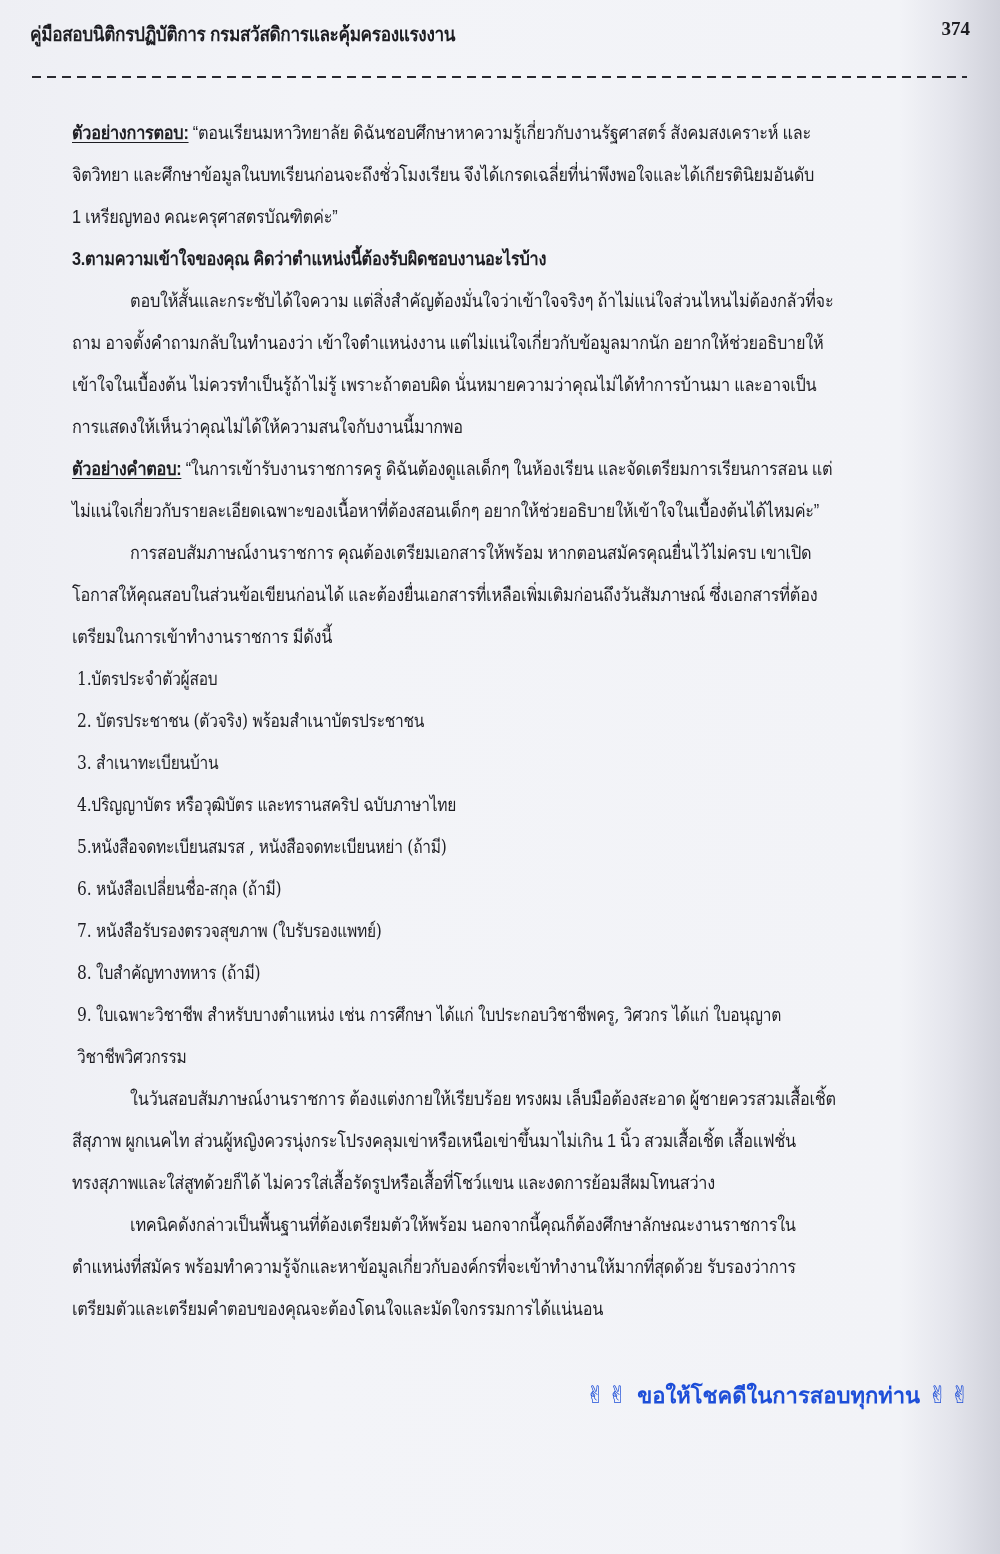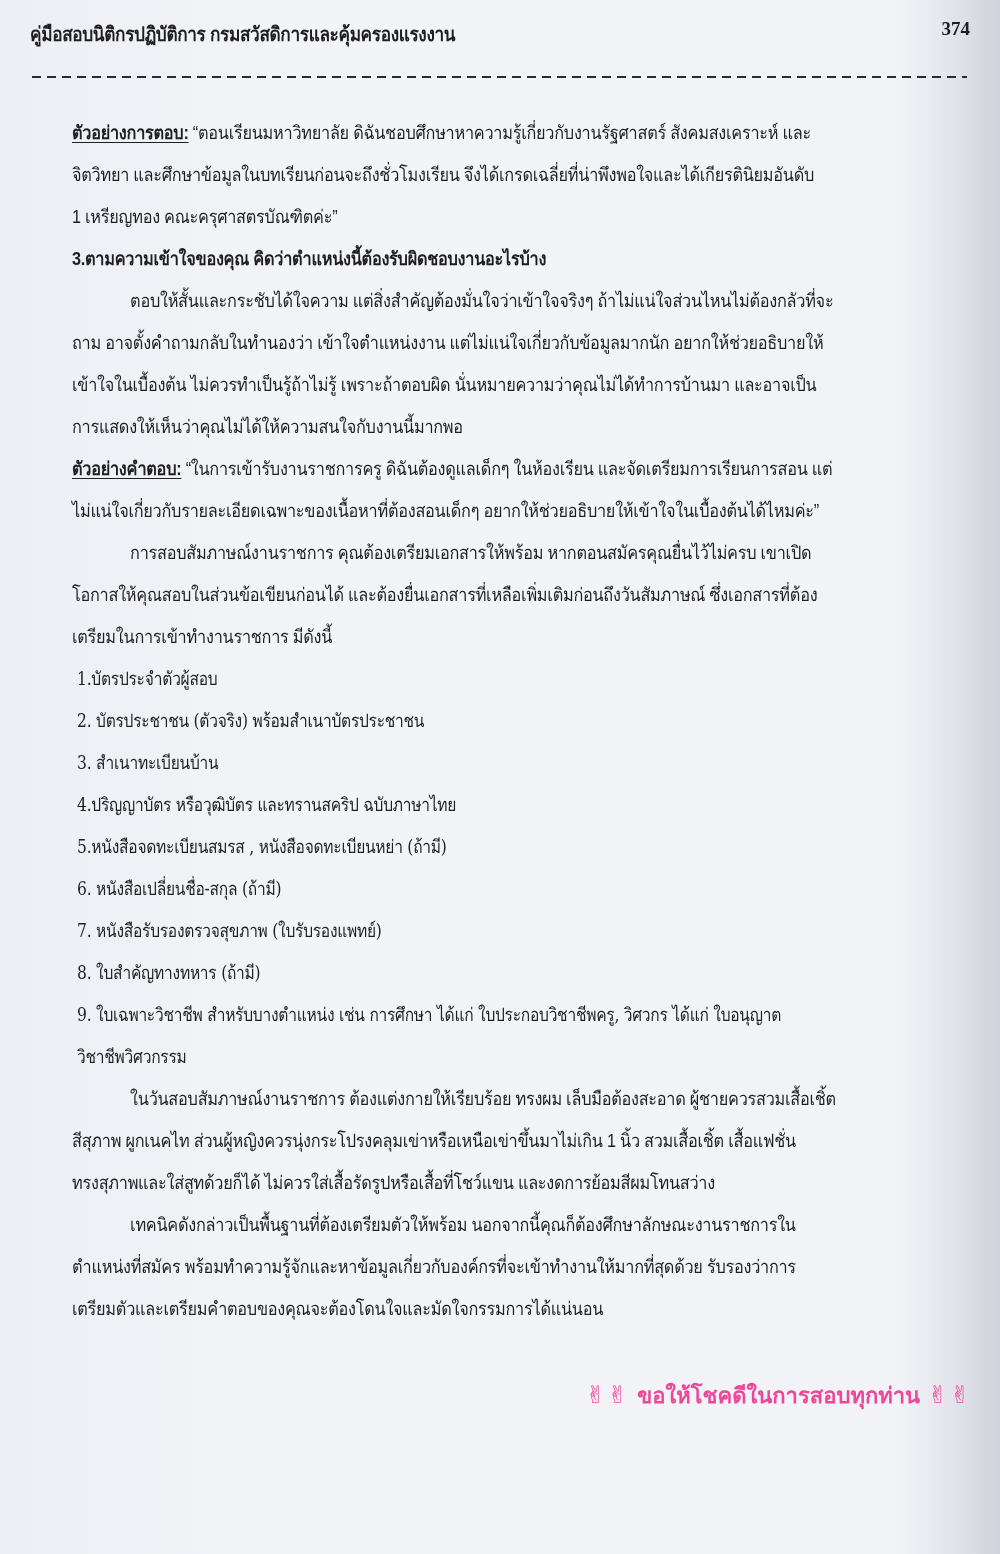--- a/index.html
+++ b/index.html
@@ -74,21 +74,21 @@
     }
     .bold { font-weight: bold; }
     .closing {
       position: absolute;
       right: 28px;
       top: 1378px;
       font-family: "DejaVu Sans", sans-serif;
       font-weight: bold;
       font-size: 22px;
       white-space: nowrap;
-      color: #ec4899;
+      color: #1d4ed8;
     }
     .closing .hand { font-weight: normal; font-size: 24px; letter-spacing: 2px; }
   </style>
 </head>
 <body>
 
 <div class="page">
 
   <div class="header">
     <span class="header-title">คู่มือสอบนิติกรปฏิบัติการ กรมสวัสดิการและคุ้มครองแรงงาน</span>

